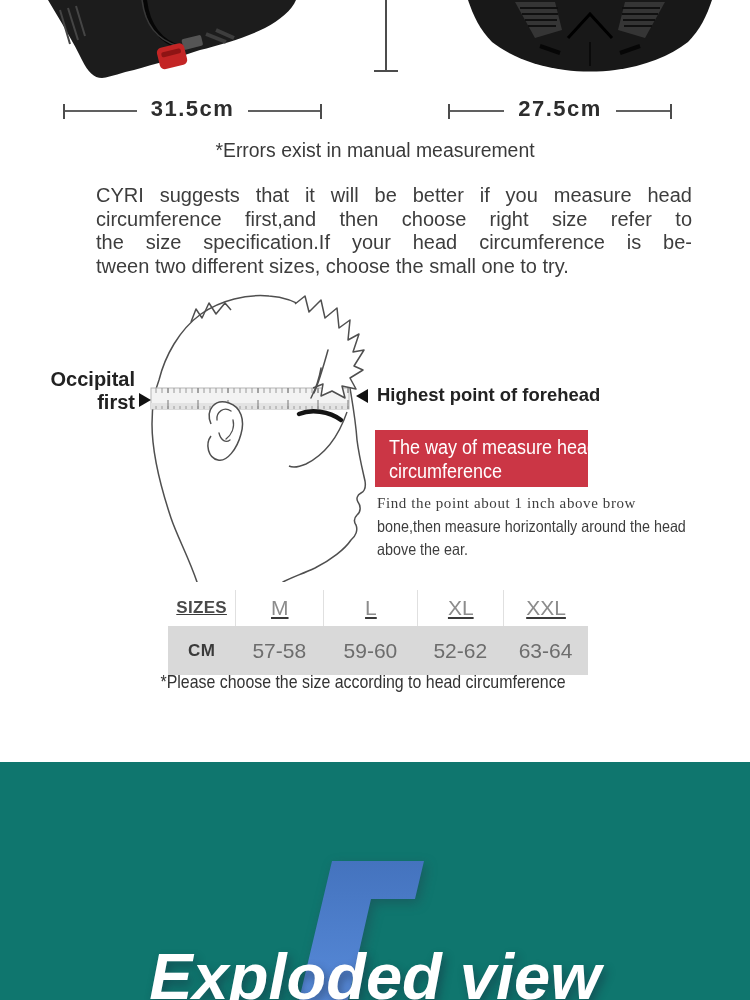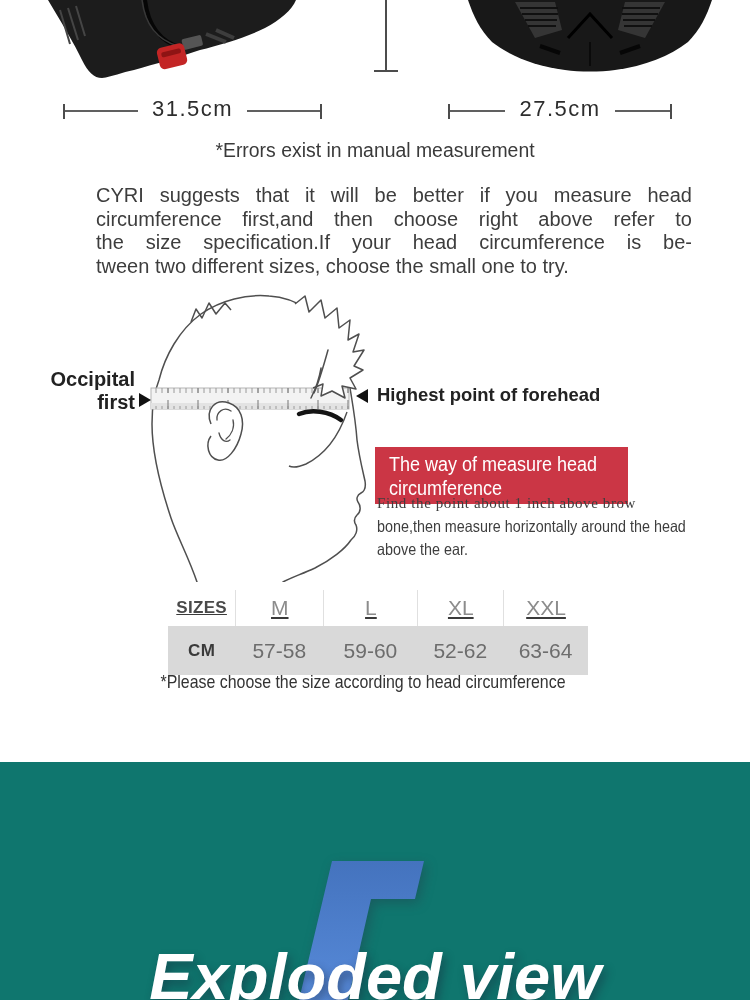--- a/index.html
+++ b/index.html
@@ -15,21 +15,21 @@
   
   .vline{position:absolute;left:385px;top:0;width:2px;height:71px;background:#4c4c4c;}
   .vtick{position:absolute;left:374px;top:70px;width:24px;height:2px;background:#4c4c4c;}
 
   
   .dim{position:absolute;top:100px;height:22px;display:flex;align-items:center;}
   .dim.left{left:63px;width:259px;}
   .dim.right{left:448px;width:224px;}
   .dim .tick{width:2px;height:15px;background:#4c4c4c;}
   .dim .rule{flex:1;height:2px;background:#606060;}
-  .dim .lbl{font-size:22px;font-weight:400;color:#2d2d2d;letter-spacing:1.5px;
+  .dim .lbl{font-size:22px;font-weight:700;color:#2d2d2d;letter-spacing:1.5px;
             padding:0 14px;transform:translateY(-2px);white-space:nowrap;}
 
   .error-note{position:absolute;left:0;top:139px;width:750px;text-align:center;
               font-size:20px;color:#3a3a3a;transform:scaleX(.97);}
 
   
   .intro{position:absolute;left:96px;top:184px;width:596px;
          font-size:20px;line-height:23.5px;color:#3d3d3d;}
   .intro .jl{text-align:justify;text-align-last:justify;white-space:normal;}
 
@@ -37,21 +37,21 @@
   .head-svg{position:absolute;left:135px;top:292px;}
   .occ-label{position:absolute;left:30px;top:368px;width:105px;text-align:right;
              font-size:20px;font-weight:700;line-height:23px;color:#222;}
   .arr-r{position:absolute;left:139px;top:393px;width:0;height:0;
          border-left:12px solid #111;border-top:7px solid transparent;border-bottom:7px solid transparent;}
   .arr-l{position:absolute;left:356px;top:389px;width:0;height:0;
          border-right:12px solid #111;border-top:7px solid transparent;border-bottom:7px solid transparent;}
   .fore-label{position:absolute;left:377px;top:384px;font-size:19px;font-weight:700;color:#222;
               transform:scaleX(.97);transform-origin:left;white-space:nowrap;}
 
-  .redbox{position:absolute;left:375px;top:447px;width:253px;height:57px;
+  .redbox{position:absolute;left:375px;top:430px;width:213px;height:57px;
           background:#cb3645;padding:5px 0 0 14px;}
   .redbox .l{font-size:20px;line-height:24px;color:#fff;transform:scaleX(.9);
              transform-origin:left;white-space:nowrap;}
 
   .find{position:absolute;left:377px;top:492px;width:330px;color:#3e3e3e;}
   .find .l1{font-size:15px;line-height:23px;letter-spacing:.6px;white-space:nowrap;font-family:Liberation Serif, serif;}
   .find .l2{font-size:16.5px;line-height:23px;transform:scaleX(.87);transform-origin:left;white-space:nowrap;}
 
   
   .sizetable{position:absolute;left:168px;top:590px;width:420px;}
@@ -123,21 +123,21 @@
     <div class="rule"></div>
     <div class="lbl">27.5cm</div>
     <div class="rule"></div>
     <div class="tick"></div>
   </div>
 
   <div class="error-note">*Errors exist in manual measurement</div>
 
   <div class="intro">
     <div class="jl">CYRI suggests that it will be better if you measure head</div>
-    <div class="jl">circumference first,and then choose right above refer to</div>
+    <div class="jl">circumference first,and then choose right size refer to</div>
     <div class="jl">the size specification.If your head circumference is be-</div>
     <div>tween two different sizes, choose the small one to try.</div>
   </div>
 
   <svg class="head-svg" width="240" height="290" viewBox="0 0 240 290">
     <defs>
       <pattern id="minor" width="6" height="21" patternUnits="userSpaceOnUse">
         <path d="M3,9 V17" stroke="#9a9a9a" stroke-width="1"></path>
       </pattern>
       <pattern id="major" width="30" height="21" patternUnits="userSpaceOnUse">

